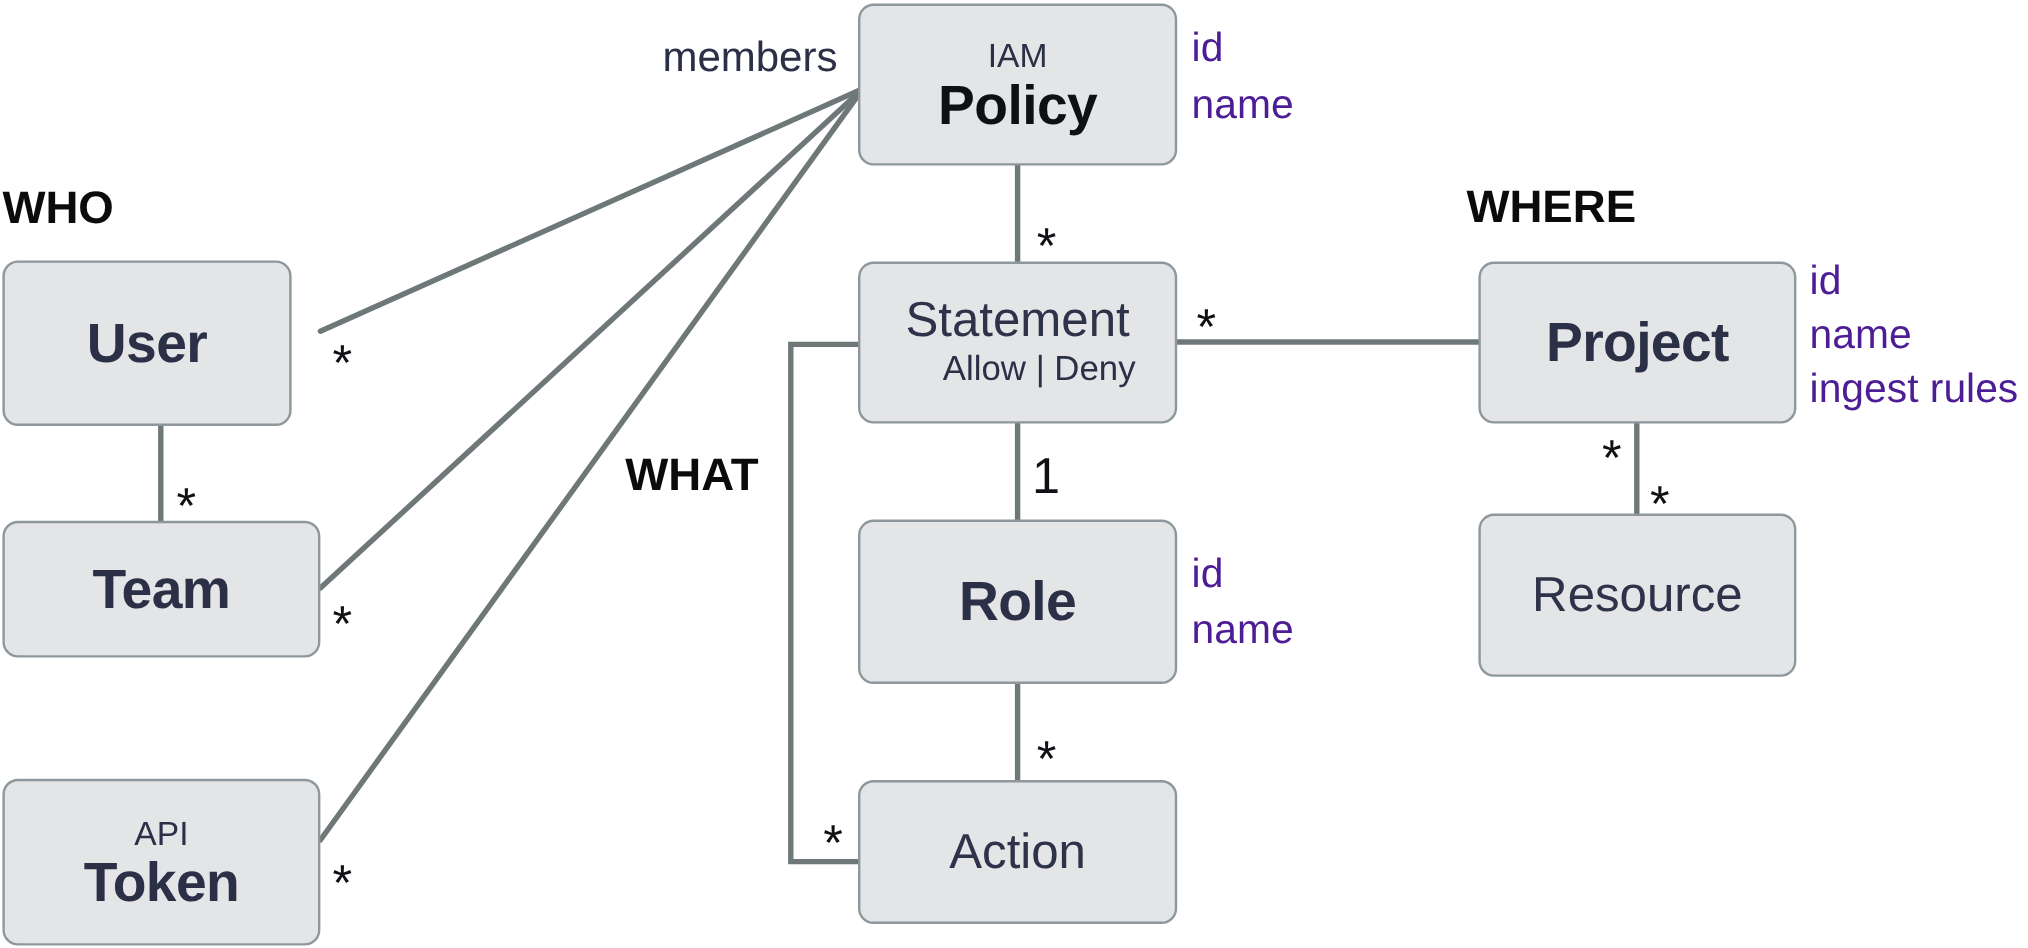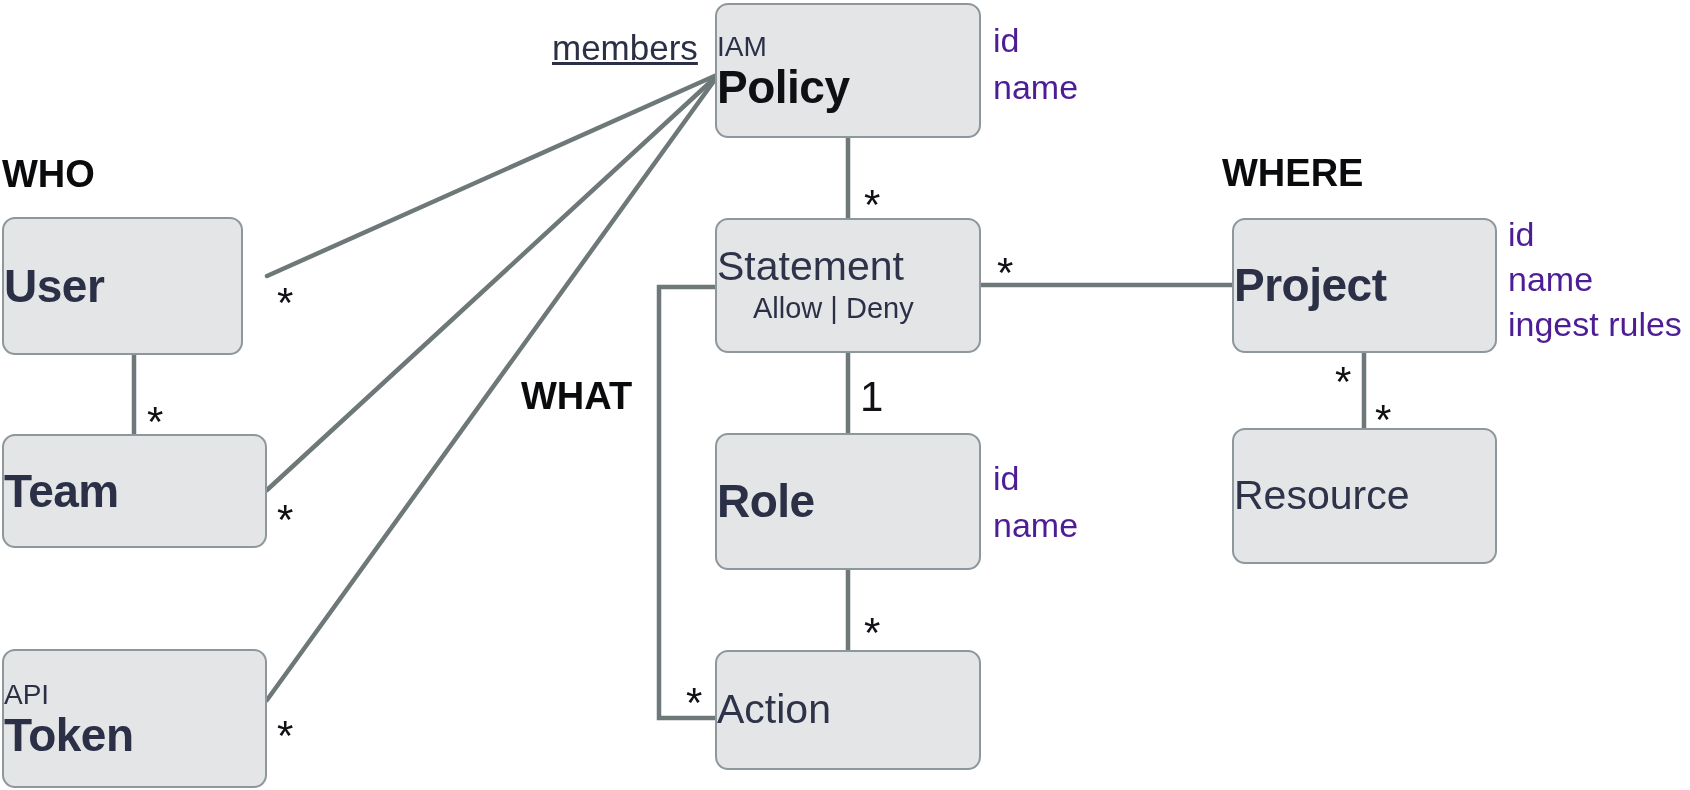--- a/index.html
+++ b/index.html
@@ -4,21 +4,21 @@
 <style>
   html,body{margin:0;padding:0;background:#ffffff;}
   #stage{
     position:relative;width:1690px;height:790px;background:#ffffff;overflow:hidden;
     font-family:"Liberation Sans", sans-serif;
   }
   svg.wires{position:absolute;left:0;top:0;z-index:1;}
   .entity{
     position:absolute;z-index:2;box-sizing:border-box;
     background:#e3e5e7;border:2.5px solid #8e989c;border-radius:13px;
-    display:flex;flex-direction:column;justify-content:center;
+    display:flex;flex-direction:column;align-items:center;justify-content:center;
   }
   .title-bold{
     font-size:46px;font-weight:700;color:#2b3047;letter-spacing:-0.5px;line-height:1.05;
   }
   .title-black{color:#0e1014;}
   .title-reg{
     font-size:41px;font-weight:400;color:#2e3349;line-height:1.05;
   }
   .caption{
     font-size:28px;font-weight:400;color:#2b3047;line-height:1.2;
@@ -31,21 +31,21 @@
   }
   .attrs{
     position:absolute;z-index:3;font-size:34px;font-weight:400;color:#4c1d95;white-space:nowrap;
   }
   .attrs div{line-height:47px;}
   .attrs.tight div{line-height:45px;}
   .mult{
     position:absolute;z-index:3;font-size:42px;font-weight:400;color:#101114;line-height:1;white-space:nowrap;
   }
   .edge-label{
-    position:absolute;z-index:3;font-size:35px;font-weight:400;color:#2b3047;line-height:1;white-space:nowrap;text-decoration:underline;
+    position:absolute;z-index:3;font-size:35px;font-weight:400;color:#2b3047;line-height:1;white-space:nowrap;
   }
 </style>
 </head>
 <body>
 
 <div id="stage">
 
   <svg class="wires" width="1690" height="790" viewBox="0 0 1690 790">
     <g stroke="#6e7878" stroke-width="4.5" fill="none" stroke-linecap="round">
       <line x1="267" y1="276" x2="719" y2="74"></line>

